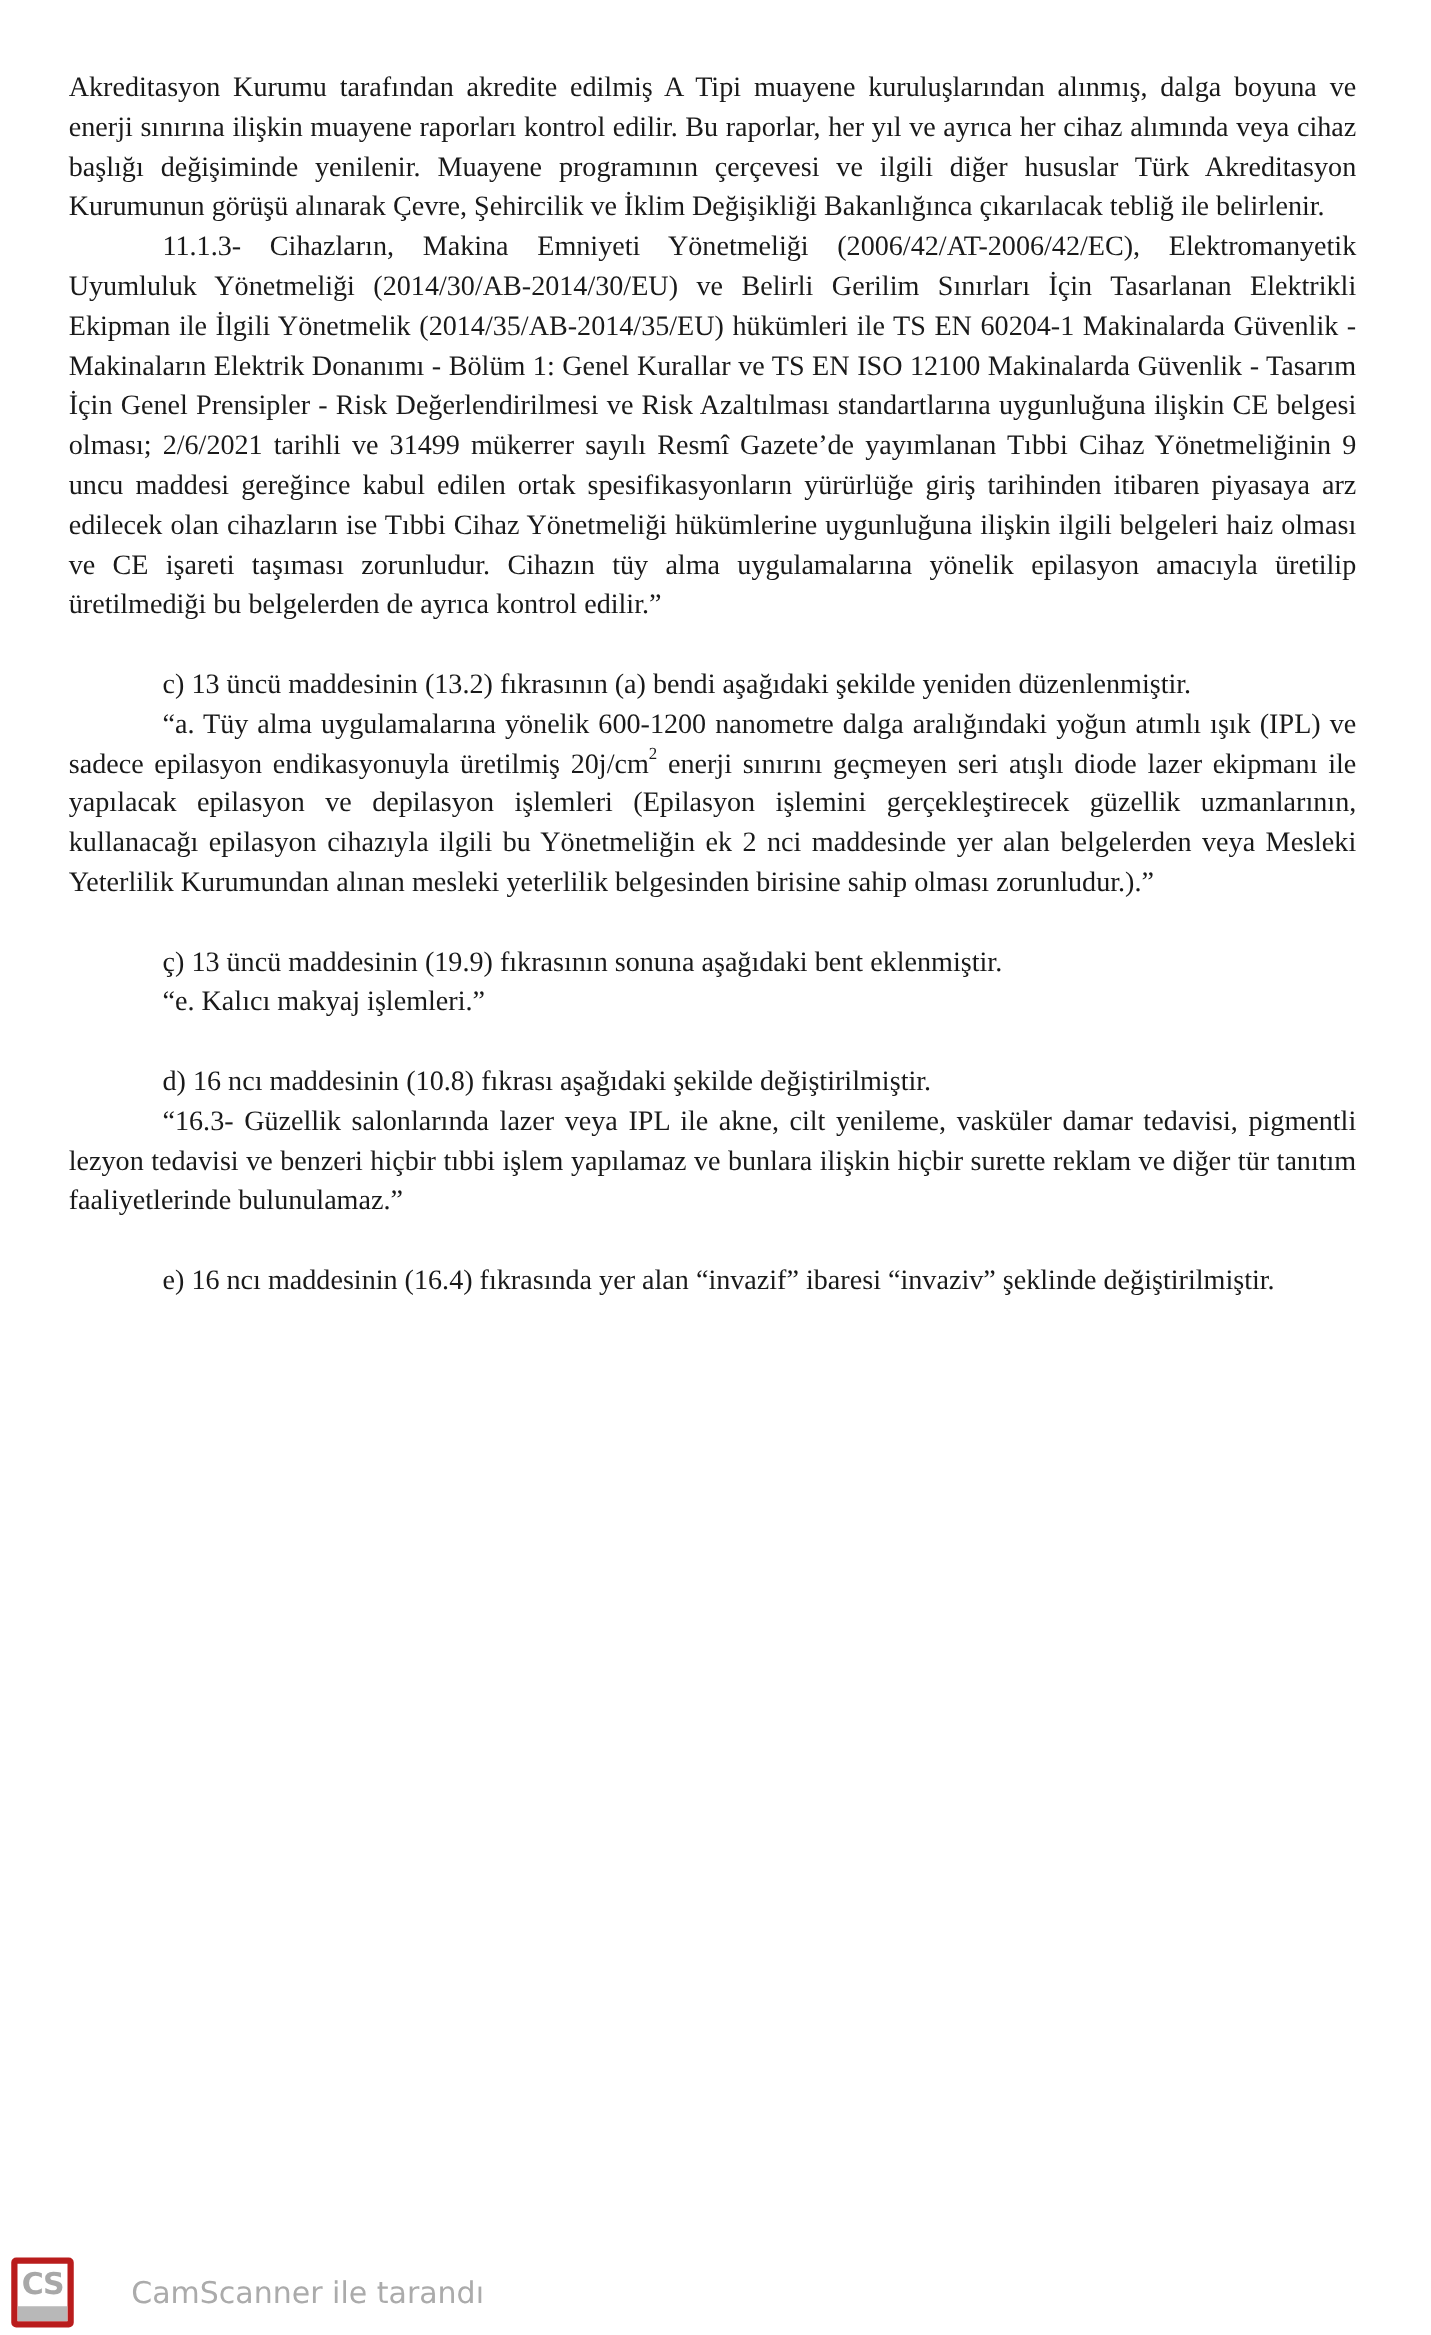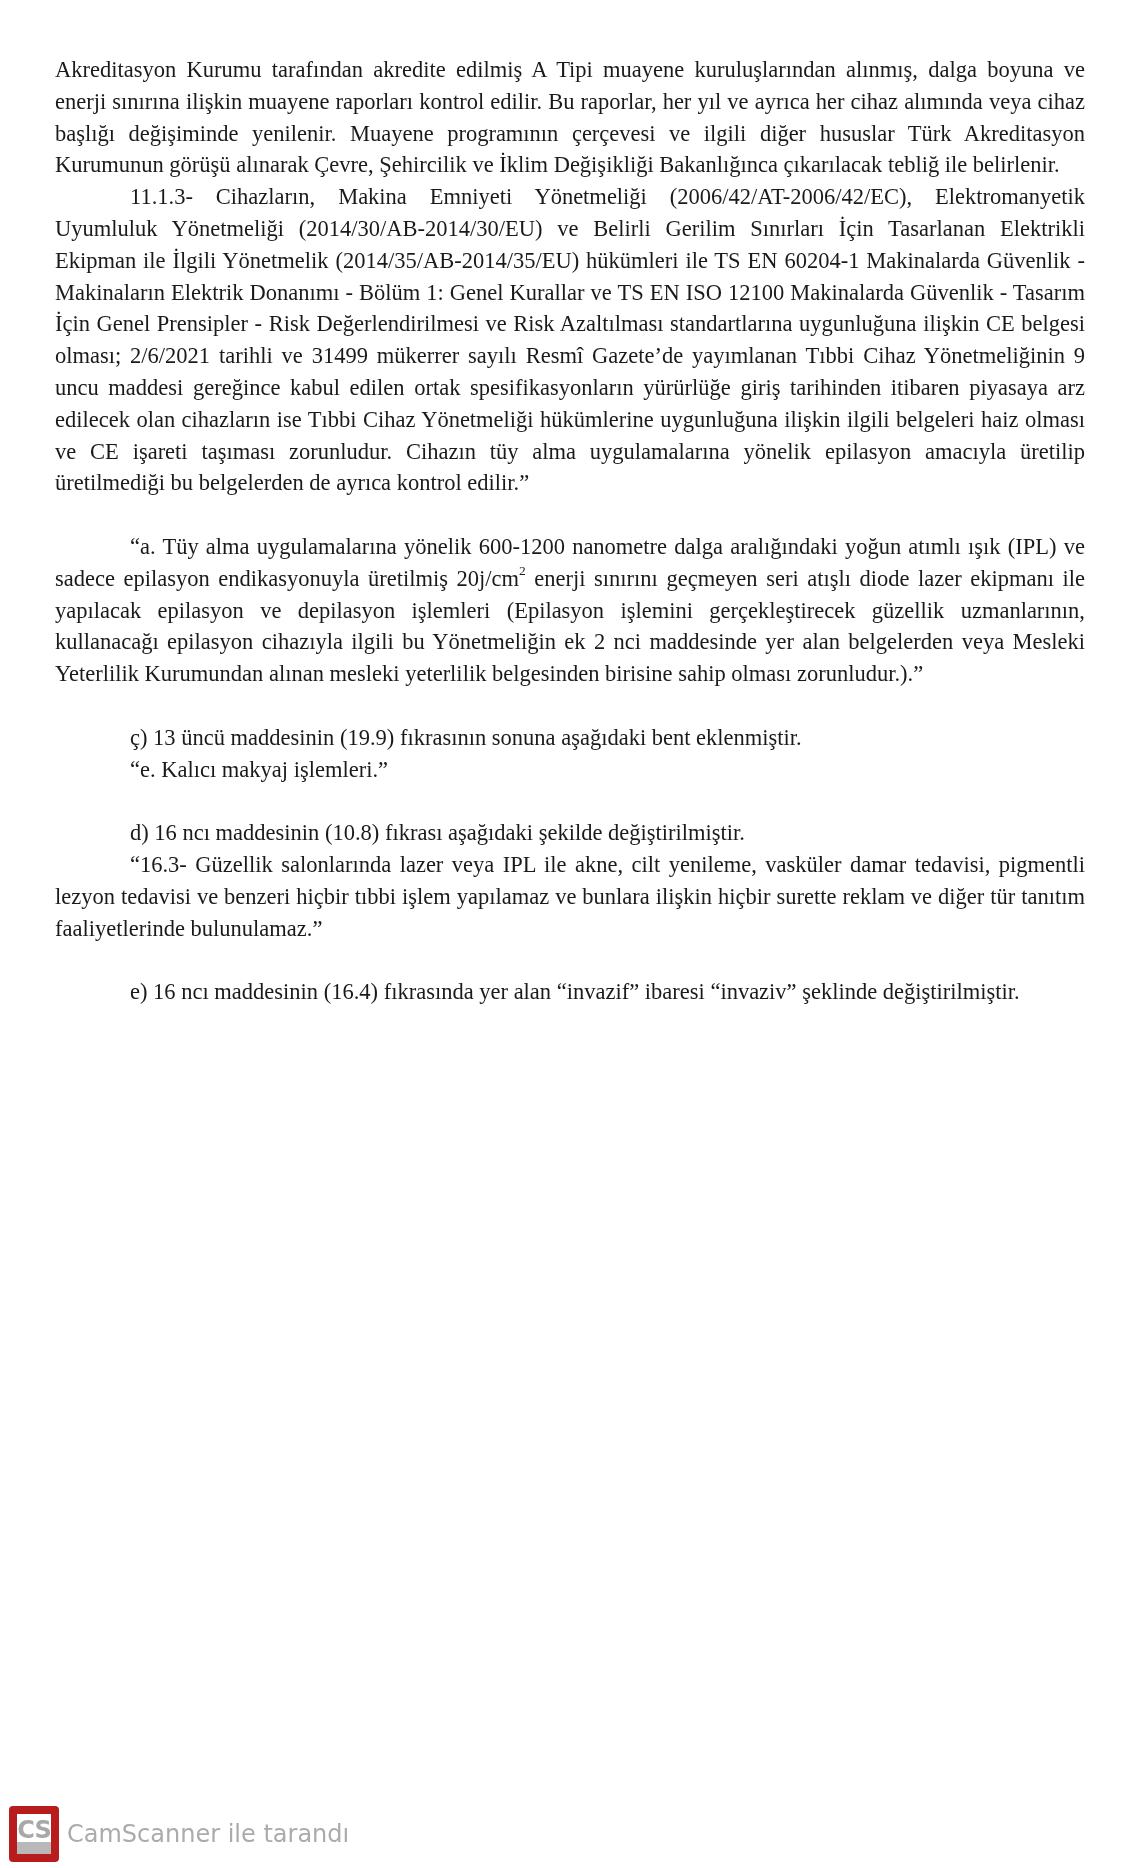--- a/index.html
+++ b/index.html
@@ -34,21 +34,21 @@
       top: 1806px;
       display: flex;
       align-items: center;
       gap: 8px;
       color: #a8a8a8;
       font-family: "DejaVu Sans", "Liberation Sans", sans-serif;
     }
     .cs-logo {
       width: 50px;
       height: 56px;
-      border: 8px solid #b91c1c;
+      border: 5px solid #b91c1c;
       border-radius: 4px;
       box-sizing: border-box;
       position: relative;
       display: flex;
       align-items: flex-start;
       justify-content: center;
       overflow: hidden;
     }
     .cs-logo .cs-text {
       font-family: "DejaVu Sans", sans-serif;
@@ -57,29 +57,30 @@
       color: #a8a8a8;
       margin-top: 2px;
       letter-spacing: -1px;
     }
     .cs-logo .cs-bar {
       position: absolute;
       left: 0; right: 0; bottom: 0;
       height: 12px;
       background: #b8b8b8;
     }
-    .footer-text { font-size: 24px; color: #ababab; }
+    .footer-text { font-size: 24px; color: #ababab; margin-left: 38px; }
   </style>
 </head>
 <body>
 
 <div class="page">
   <p class="para">Akreditasyon Kurumu tarafından akredite edilmiş A Tipi muayene kuruluşlarından alınmış, dalga boyuna ve enerji sınırına ilişkin muayene raporları kontrol edilir. Bu raporlar, her yıl ve ayrıca her cihaz alımında veya cihaz başlığı değişiminde yenilenir. Muayene programının çerçevesi ve ilgili diğer hususlar Türk Akreditasyon Kurumunun görüşü alınarak Çevre, Şehircilik ve İklim Değişikliği Bakanlığınca çıkarılacak tebliğ ile belirlenir.</p>
   <p class="para indent">11.1.3- Cihazların, Makina Emniyeti Yönetmeliği (2006/42/AT-2006/42/EC), Elektromanyetik Uyumluluk Yönetmeliği (2014/30/AB-2014/30/EU) ve Belirli Gerilim Sınırları İçin Tasarlanan Elektrikli Ekipman ile İlgili Yönetmelik (2014/35/AB-2014/35/EU) hükümleri ile TS EN 60204-1 Makinalarda Güvenlik - Makinaların Elektrik Donanımı - Bölüm 1: Genel Kurallar ve TS EN ISO 12100 Makinalarda Güvenlik - Tasarım İçin Genel Prensipler - Risk Değerlendirilmesi ve Risk Azaltılması standartlarına uygunluğuna ilişkin CE belgesi olması; 2/6/2021 tarihli ve 31499 mükerrer sayılı Resmî Gazete’de yayımlanan Tıbbi Cihaz Yönetmeliğinin 9 uncu maddesi gereğince kabul edilen ortak spesifikasyonların yürürlüğe giriş tarihinden itibaren piyasaya arz edilecek olan cihazların ise Tıbbi Cihaz Yönetmeliği hükümlerine uygunluğuna ilişkin ilgili belgeleri haiz olması ve CE işareti taşıması zorunludur. Cihazın tüy alma uygulamalarına yönelik epilasyon amacıyla üretilip üretilmediği bu belgelerden de ayrıca kontrol edilir.”</p>
   <div class="gap"></div>
+  <p class="para indent">c) 13 üncü maddesinin (13.2) fıkrasının (a) bendi aşağıdaki şekilde yeniden düzenlenmiştir.</p>
   <p class="para indent"><span>“a. Tüy alma uygulamalarına yönelik 600-1200 nanometre dalga aralığındaki yoğun atımlı ışık (IPL) ve sadece epilasyon endikasyonuyla üretilmiş 20j/cm</span><sup>2</sup><span> enerji sınırını geçmeyen seri atışlı diode lazer ekipmanı ile yapılacak epilasyon ve depilasyon işlemleri (Epilasyon işlemini gerçekleştirecek güzellik uzmanlarının, kullanacağı epilasyon cihazıyla ilgili bu Yönetmeliğin ek 2 nci maddesinde yer alan belgelerden veya Mesleki Yeterlilik Kurumundan alınan mesleki yeterlilik belgesinden birisine sahip olması zorunludur.).”</span></p>
   <div class="gap"></div>
   <p class="para indent">ç) 13 üncü maddesinin (19.9) fıkrasının sonuna aşağıdaki bent eklenmiştir.</p>
   <p class="para indent">“e. Kalıcı makyaj işlemleri.”</p>
   <div class="gap"></div>
   <p class="para indent">d) 16 ncı maddesinin (10.8) fıkrası aşağıdaki şekilde değiştirilmiştir.</p>
   <p class="para indent">“16.3- Güzellik salonlarında lazer veya IPL ile akne, cilt yenileme, vasküler damar tedavisi, pigmentli lezyon tedavisi ve benzeri hiçbir tıbbi işlem yapılamaz ve bunlara ilişkin hiçbir surette reklam ve diğer tür tanıtım faaliyetlerinde bulunulamaz.”</p>
   <div class="gap"></div>
   <p class="para indent">e) 16 ncı maddesinin (16.4) fıkrasında yer alan “invazif” ibaresi “invaziv” şeklinde değiştirilmiştir.</p>
 </div>

